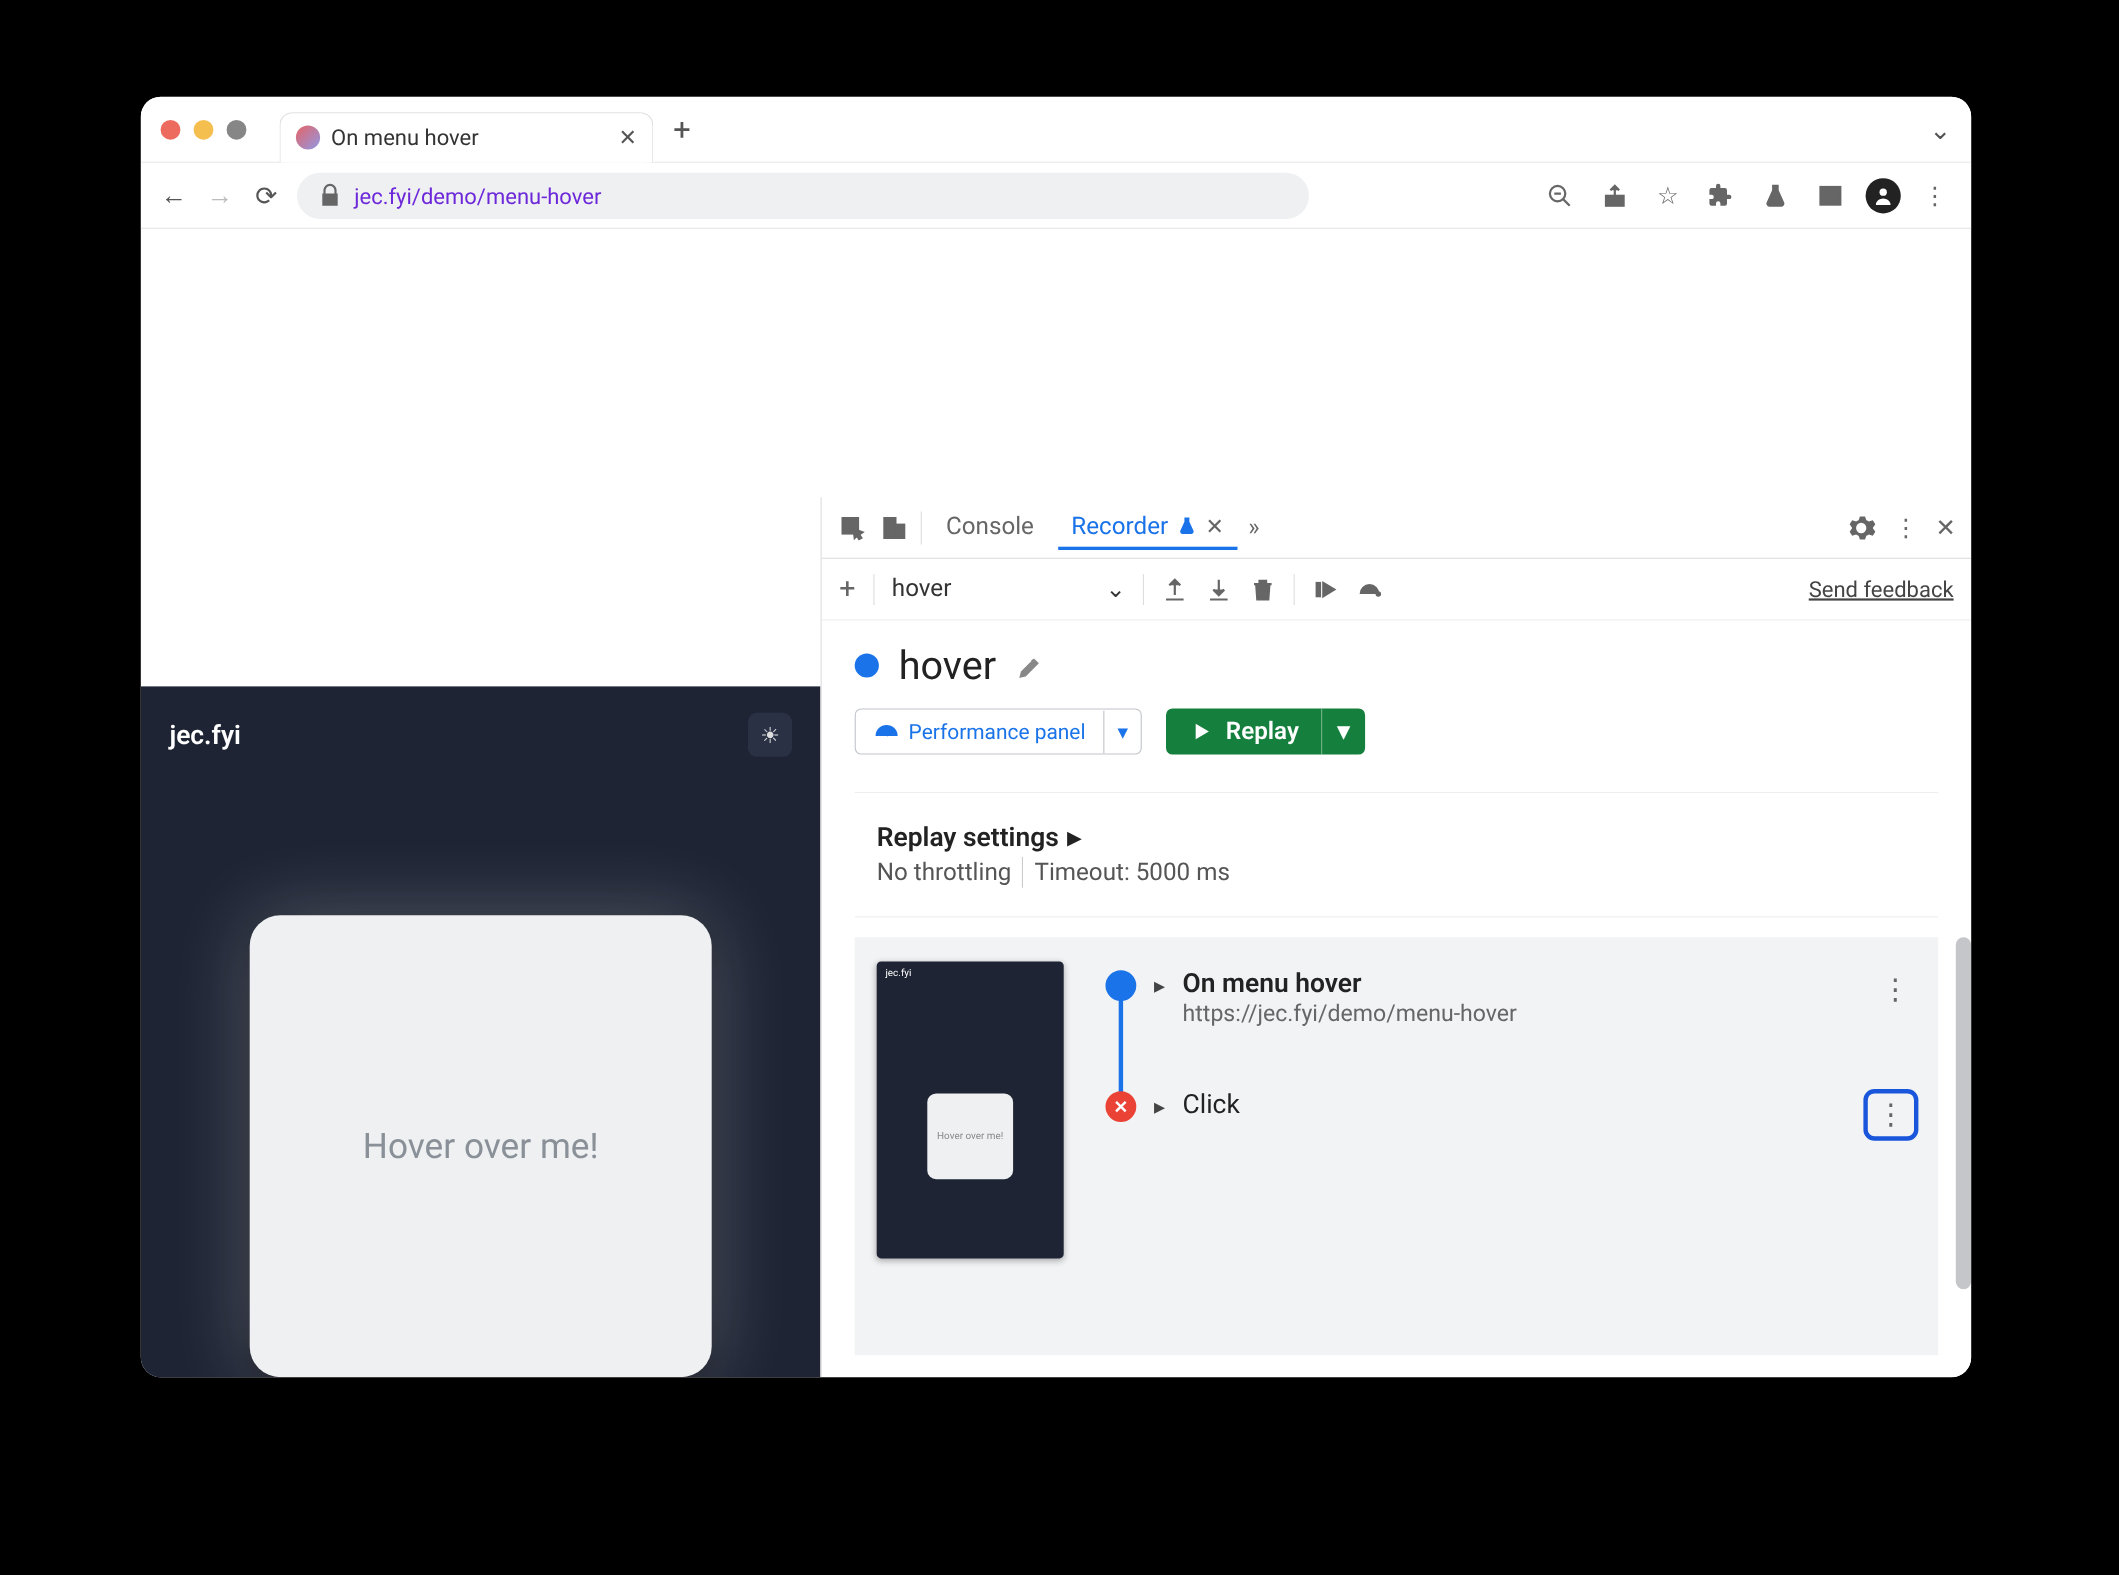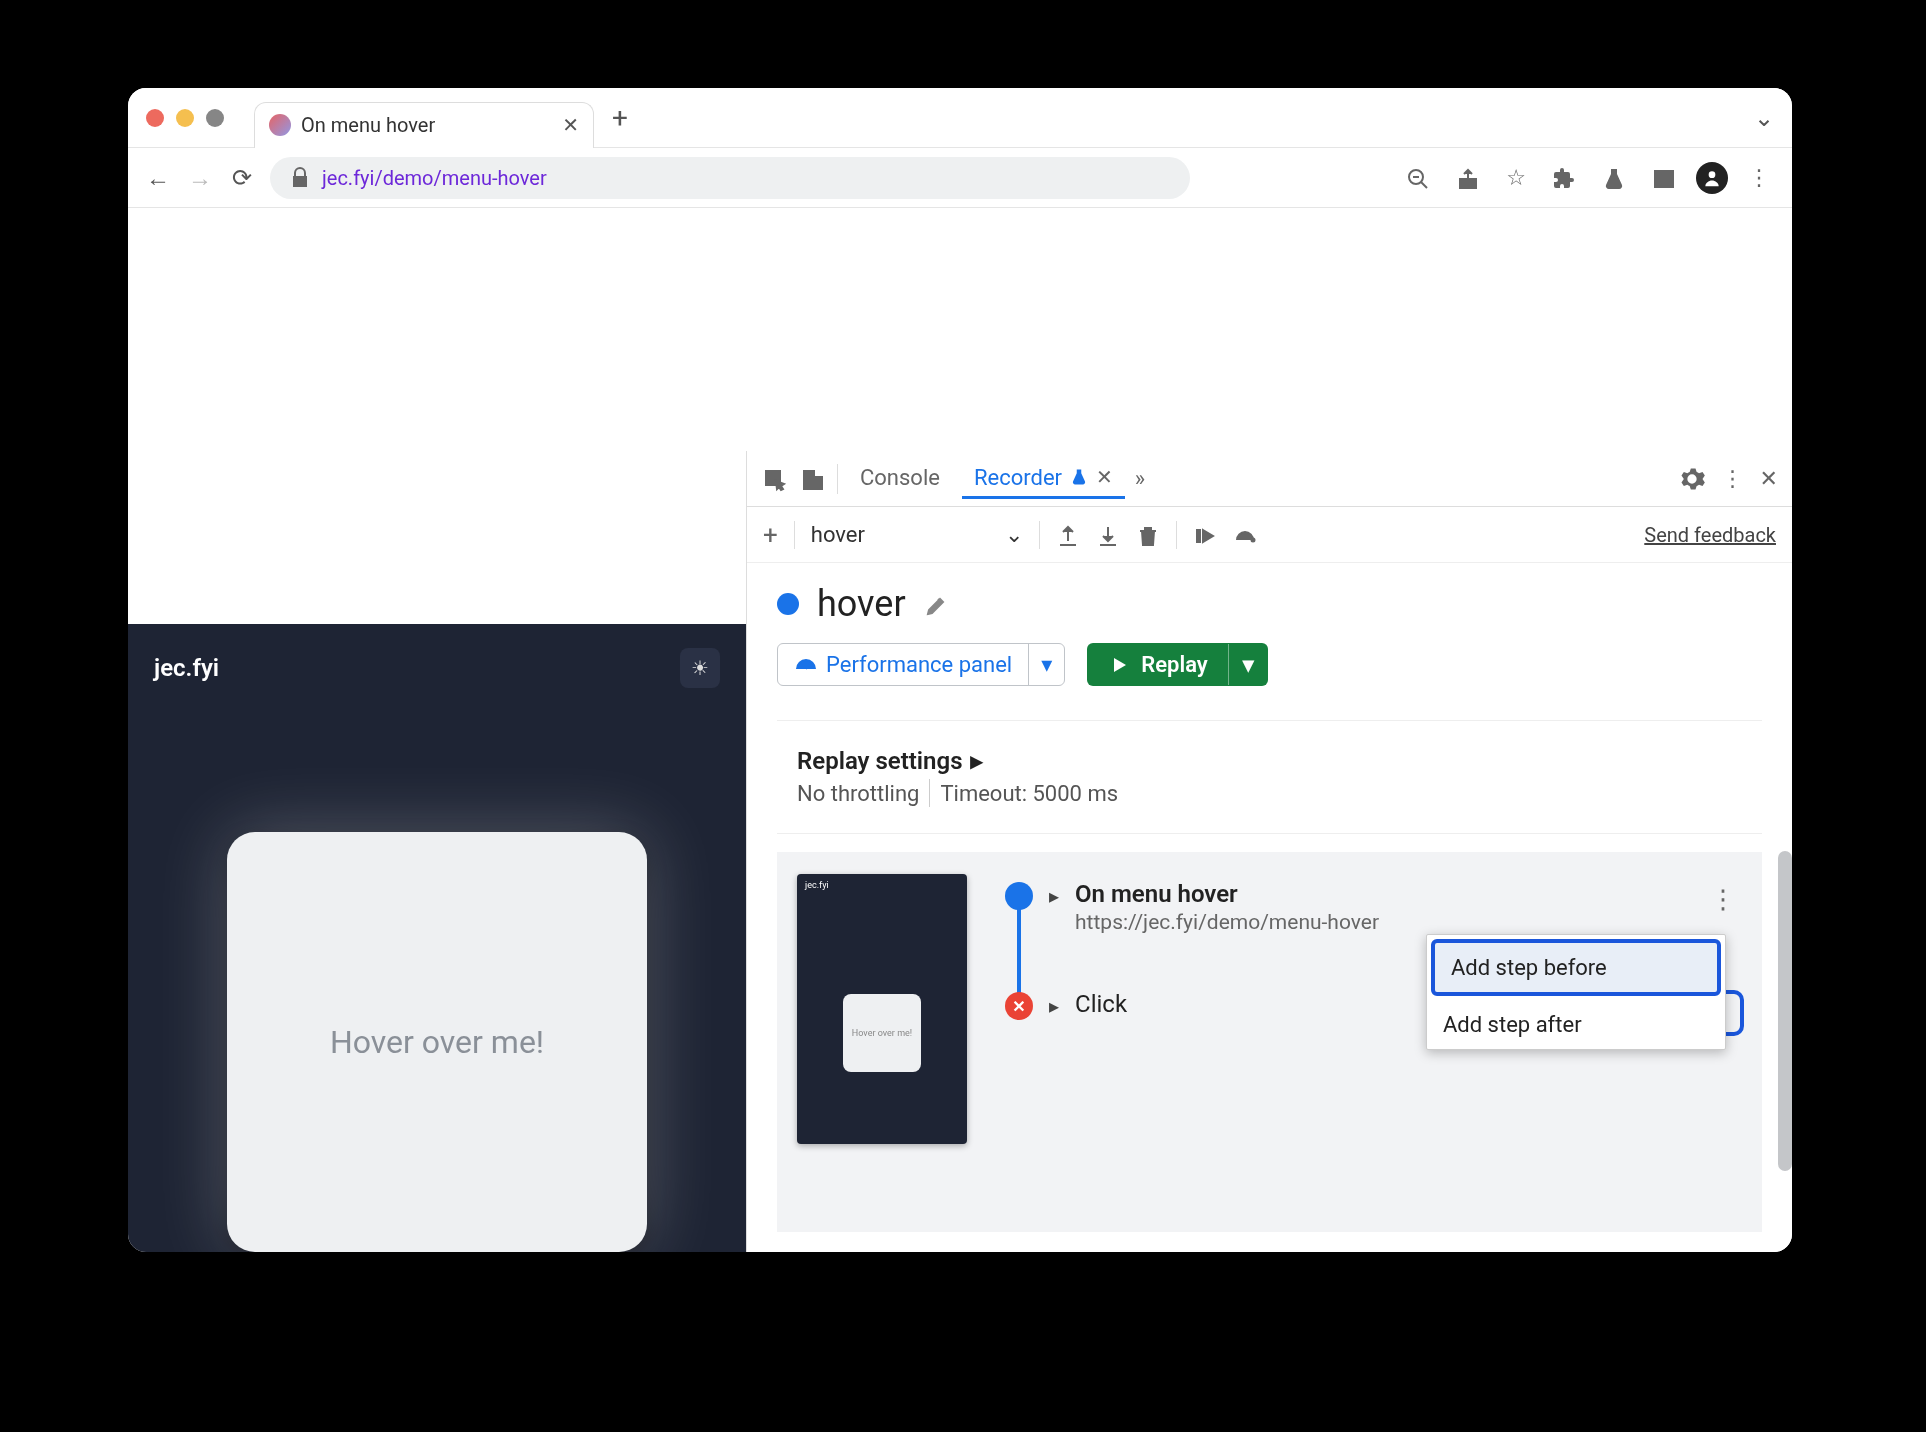--- a/index.html
+++ b/index.html
@@ -113,21 +113,21 @@
   .io-ico{color:#666;font-size:22px;}
   .rec-sep{width:1px;height:28px;background:#ddd;}
   .feedback{margin-left:auto;color:#444;text-decoration:underline;font-size:20px;}
   
   .rec-body{padding:20px 30px 20px 30px; display:flex; flex-direction:column; gap:18px;overflow:auto;position:relative;}
   .rec-title-row{display:flex;align-items:center;gap:18px;}
   .rec-dot{width:22px;height:22px;border-radius:50%;background:#1a73e8;}
   .rec-title{font-size:36px;color:#222;}
   .edit-ico{color:#888;font-size:24px;}
   .btn-row{display:flex;gap:22px;margin-bottom:6px;}
-  .perf-btn{display:flex;align-items:center;border:1px solid #c0c4c9;border-radius:6px;color:#1a73e8;font-size:22px;overflow:hidden;}
+  .perf-btn{display:flex;align-items:center;border:1px solid #c0c4c9;border-radius:6px;color:#1a73e8;font-size:19px;overflow:hidden;}
   .perf-btn .main{padding:8px 16px;display:flex;align-items:center;gap:8px;}
   .perf-btn .drop{border-left:1px solid #c0c4c9;padding:8px 12px;}
   .replay-btn{display:flex;align-items:center;background:#15803d;color:#fff;border-radius:6px;font-size:22px;font-weight:600;overflow:hidden;}
   .replay-btn .main{padding:8px 20px;display:flex;align-items:center;gap:10px;}
   .replay-btn .drop{border-left:1px solid rgba(255,255,255,0.4);padding:8px 14px;}
   .settings-grid{display:flex;gap:80px;border-top:1px solid #eee;border-bottom:1px solid #eee;padding:26px 0 26px 20px;margin-top:10px;}
   .sg-col h3{font-size:24px;color:#222;font-weight:600;display:flex;align-items:center;gap:8px;margin-bottom:4px;}
   .sg-vals{display:flex;align-items:center;gap:10px;color:#555;font-size:22px;}
   .sg-sep{width:1px;height:28px;background:#ccc;}
   
@@ -392,23 +392,19 @@
             <div class="step-row">
               <span class="step-bullet bullet-red">✕</span>
               <span class="chev-r">▸</span>
               <div class="step-text">
                 <span class="step-title" style="font-weight:400;">Click</span>
               </div>
               <span class="step-dots hl">⋮</span>
             </div>
 
 
-            <div class="ctx-menu">
-              <div class="ctx-item hl">Add step before</div>
-              <div class="ctx-item">Add step after</div>
-            </div>
           </div>
         </div>
 
       </div>
     </div>
   </div>
 </div>
 
 </body></html>

